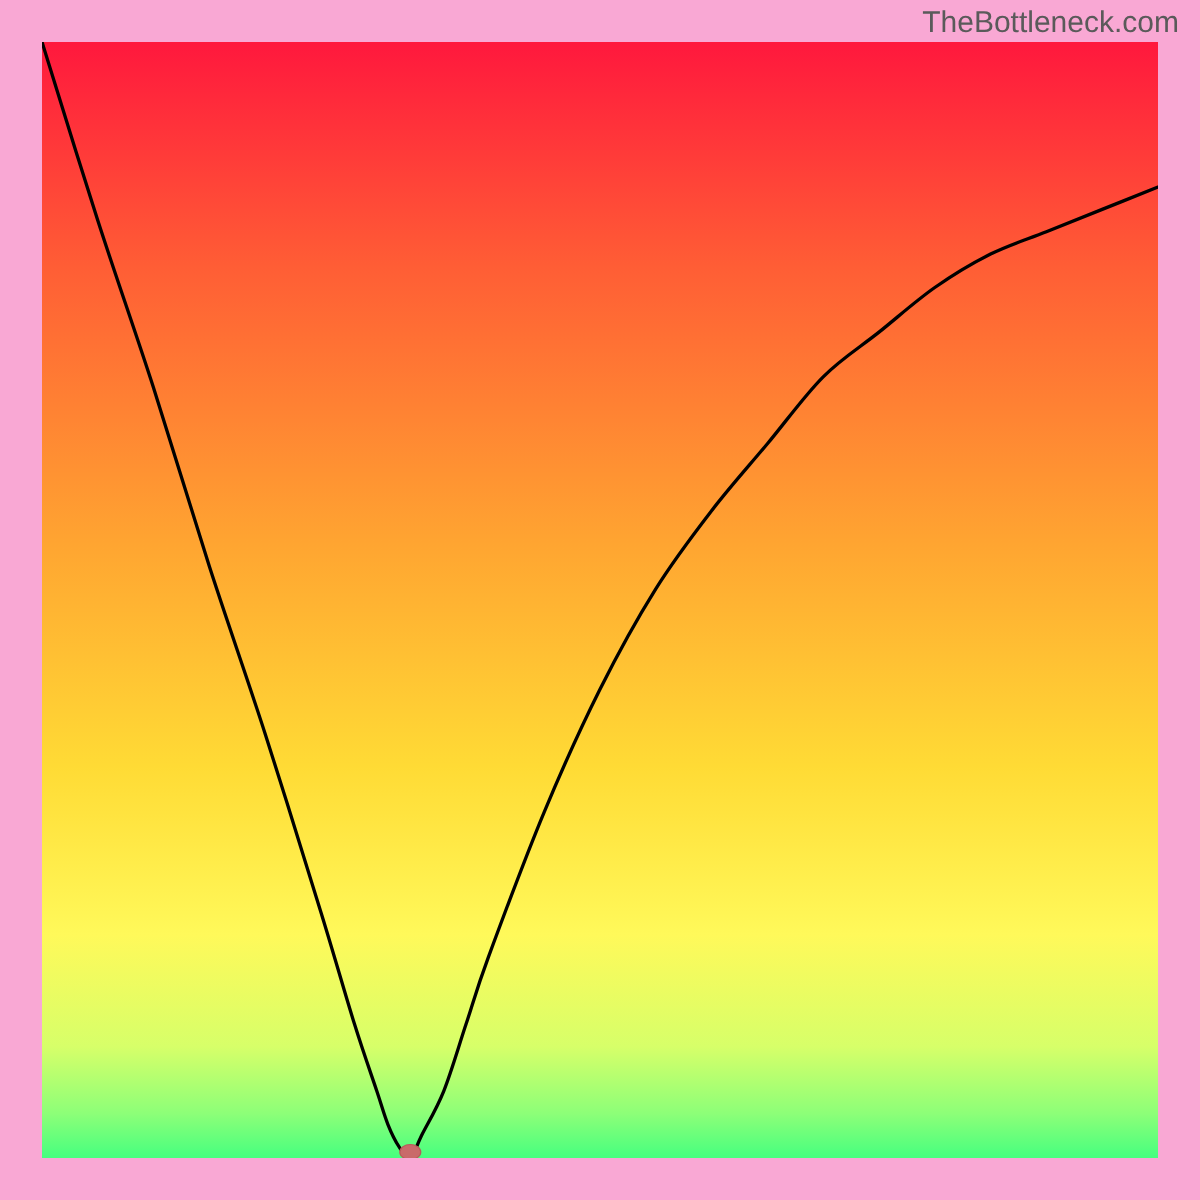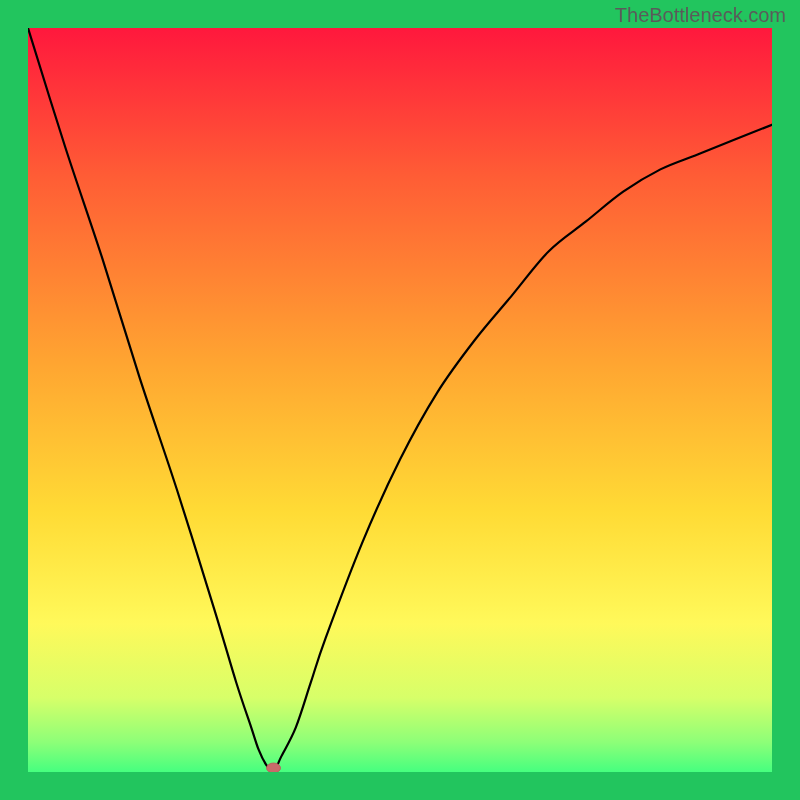--- a/index.html
+++ b/index.html
@@ -8,21 +8,21 @@
     width: 800px;
     height: 800px;
     background: #ffffff;
     font-family: Arial, Helvetica, sans-serif;
     overflow: hidden;
   }
   .frame {
     position: relative;
     width: 800px;
     height: 800px;
-    background: #22c55e;
+    background: #f9a8d4;
     box-sizing: border-box;
   }
   .watermark {
     position: absolute;
     top: 4px;
     right: 14px;
     color: #5a5a5a;
     font-size: 20px;
     font-family: Arial, Helvetica, sans-serif;
     letter-spacing: 0px;

